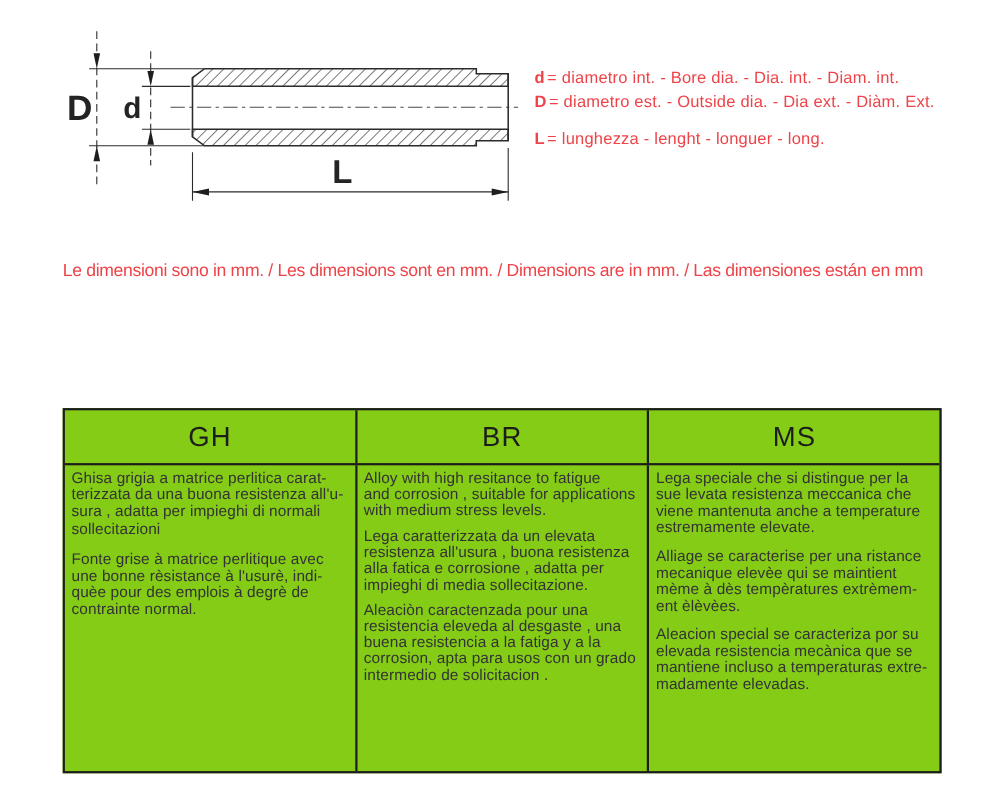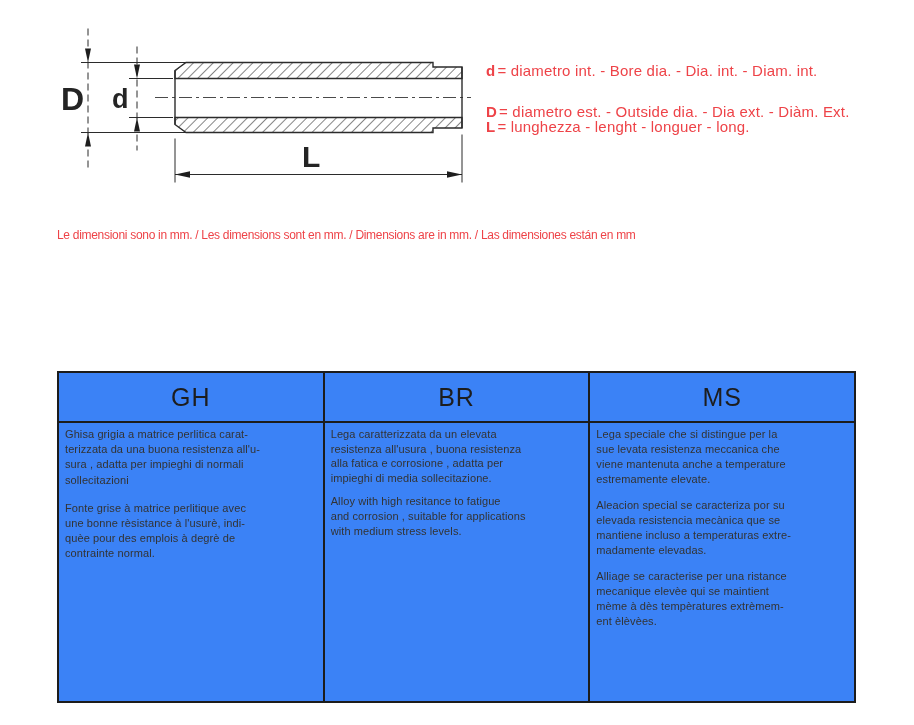--- a/index.html
+++ b/index.html
@@ -12,46 +12,46 @@
   .drawing { position:absolute; left:55px; top:10px; width:420px; height:205px; }
 
   
   .legend { position:absolute; left:486px; top:0; width:420px; }
   .legend-line {
     position:absolute; left:0; white-space:nowrap;
     font-size:15px; letter-spacing:0.2px; color:var(--red);
   }
   .legend-line b { font-weight:bold; margin-right:2px; }
   .legend-line:nth-child(1){ top:62px; }
-  .legend-line:nth-child(2){ top:103px; }
+  .legend-line:nth-child(2){ top:84px; }
   .legend-line:nth-child(3){ top:118px; }
 
   
   .mm-note {
-    position:absolute; left:57px; top:228px; width:810px;
-    font-size:12px; letter-spacing:-0.3px; color:var(--red); white-space:nowrap;
+    position:absolute; left:57px; top:238px; width:810px;
+    font-size:16px; letter-spacing:-0.3px; color:var(--red); white-space:nowrap;
   }
 
   
   .mat-table {
     position:absolute; left:57px; top:371px; width:799px; height:332px;
-    border:2px solid #1c1c1c; box-sizing:border-box; background:#3b82f6;
+    border:2px solid #1c1c1c; box-sizing:border-box; background:#84cc16;
   }
   .mt-header { display:flex; height:48px; border-bottom:2px solid #1c1c1c; }
   .mt-hcell {
     flex:1; display:flex; align-items:center; justify-content:center;
     font-size:25px; letter-spacing:1px; color:#1d1d1d;
     border-right:2px solid #1c1c1c; box-sizing:border-box;
   }
   .mt-hcell:last-child { border-right:none; }
   .mt-body { display:flex; height:278px; }
   .mt-cell {
     flex:1; box-sizing:border-box; border-right:2px solid #1c1c1c;
     padding:4px 4px 0 6px; overflow:hidden;
-    font-size:11px; color:#333333; letter-spacing:0.1px;
+    font-size:14px; color:#333333; letter-spacing:0.1px;
   }
   .mt-cell:last-child { border-right:none; }
   .mt-cell p { margin:0 0 var(--pgap,13px) 0; line-height:var(--plh,15.2px); white-space:pre-line; }
   .col-gh { --plh:15.2px; --pgap:13px; }
   .col-br { --plh:14.6px; --pgap:9px;  }
   .col-ms { --plh:15.0px; --pgap:11px; }
 
   .dim-label { font-family:"Liberation Sans", sans-serif; font-weight:bold; fill:#242424; }
 </style>
 </head>
@@ -120,38 +120,43 @@
         <p>Ghisa grigia a matrice perlitica carat-
 terizzata da una buona resistenza all'u-
 sura , adatta per impieghi di normali
 sollecitazioni</p>
         <p>Fonte grise à matrice perlitique avec
 une bonne rèsistance à l'usurè, indi-
 quèe pour des emplois à degrè de
 contrainte normal.</p>
       </div>
       <div class="mt-cell col-br">
+        <p>Alloy with high resitance to fatigue
+and corrosion , suitable for applications
+with medium stress levels.</p>
         <p>Lega caratterizzata da un elevata
 resistenza all'usura , buona resistenza
 alla fatica e corrosione , adatta per
 impieghi di media sollecitazione.</p>
-        <p>Alloy with high resitance to fatigue
-and corrosion , suitable for applications
-with medium stress levels.</p>
+        <p>Aleaciòn caractenzada pour una
+resistencia eleveda al desgaste , una
+buena resistencia a la fatiga y a la
+corrosion, apta para usos con un grado
+intermedio de solicitacion .</p>
       </div>
       <div class="mt-cell col-ms">
         <p>Lega speciale che si distingue per la
 sue levata resistenza meccanica che
 viene mantenuta anche a temperature
 estremamente elevate.</p>
+        <p>Alliage se caracterise per una ristance
+mecanique elevèe qui se maintient
+mème à dès tempèratures extrèmem-
+ent èlèvèes.</p>
         <p>Aleacion special se caracteriza por su
 elevada resistencia mecànica que se
 mantiene incluso a temperaturas extre-
 madamente elevadas.</p>
-        <p>Alliage se caracterise per una ristance
-mecanique elevèe qui se maintient
-mème à dès tempèratures extrèmem-
-ent èlèvèes.</p>
       </div>
     </div>
   </div>
 
 </div>
 
 </body></html>

